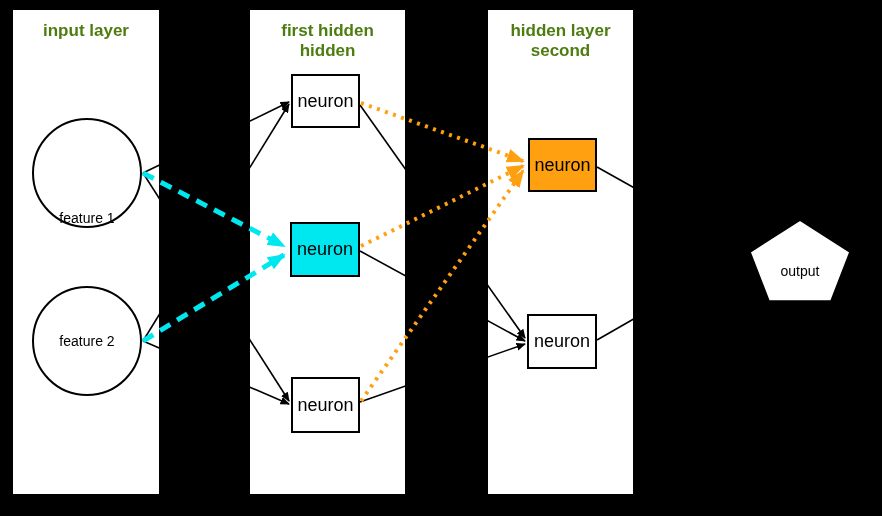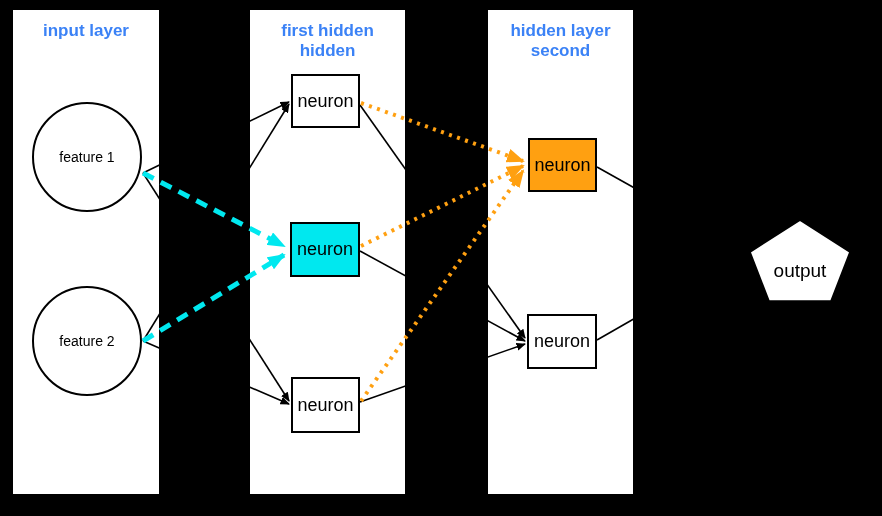--- a/index.html
+++ b/index.html
@@ -14,49 +14,49 @@
     position: absolute; top: 10px; height: 484px;
     background: #fff;
   }
   .col-input  { left: 13px;  width: 146px; }
   .col-h1     { left: 250px; width: 155px; }
   .col-h2     { left: 488px; width: 145px; }
   .col-output { left: 724px; width: 146px; }
   .col-title {
     padding-top: 11px;
     text-align: center;
-    font-size: 17px; font-weight: bold; color: #3b82f6;
+    font-size: 17px; font-weight: bold; color: #4d7c0f;
     line-height: 20px;
   }
   .col-title span { display: block; }
   svg.edges {
     position: absolute; left: 0; top: 0;
     width: 882px; height: 516px;
     pointer-events: none;
   }
   .e-black  { stroke: #000000; stroke-width: 1.6; fill: none; }
   .e-cyan   { stroke: #00e8ef; stroke-width: 5;   fill: none; stroke-dasharray: 12 8; }
   .e-orange { stroke: #ffa011; stroke-width: 4;   fill: none; stroke-dasharray: 3 5.5; stroke-linecap: butt; }
   .node {
     position: absolute; box-sizing: border-box;
     display: flex; align-items: center; justify-content: center;
     background: #fff; border: 2px solid #000;
     color: #000; font-size: 18px;
   }
   .node-circle { border-radius: 50%; font-size: 14px; }
-  #node-feature1 { left: 32px; top: 102px; width: 110px; height: 110px; }
+  #node-feature1 { left: 32px; top: 118px; width: 110px; height: 110px; align-items: flex-end; }
   #node-feature2 { left: 32px; top: 286px; width: 110px; height: 110px; }
   #node-h1-top { left: 291px; top: 74px;  width: 69px; height: 54px; }
   #node-h1-mid { left: 290px; top: 222px; width: 70px; height: 55px; background: #00e8ef; }
   #node-h1-bot { left: 291px; top: 377px; width: 69px; height: 56px; }
   #node-h2-top { left: 528px; top: 138px; width: 69px; height: 54px; background: #ffa011; }
   #node-h2-bot { left: 527px; top: 314px; width: 70px; height: 55px; }
   .pentagon-label {
     position: absolute; left: 755px; top: 261px; width: 90px;
-    text-align: center; font-size: 19px; color: #000; line-height: 20px;
+    text-align: center; font-size: 14px; color: #000; line-height: 20px;
   }
 </style>
 </head>
 <body>
 
 <div class="canvas">
 
   <div class="column col-input">
     <div class="col-title">
       <span>input layer</span>

